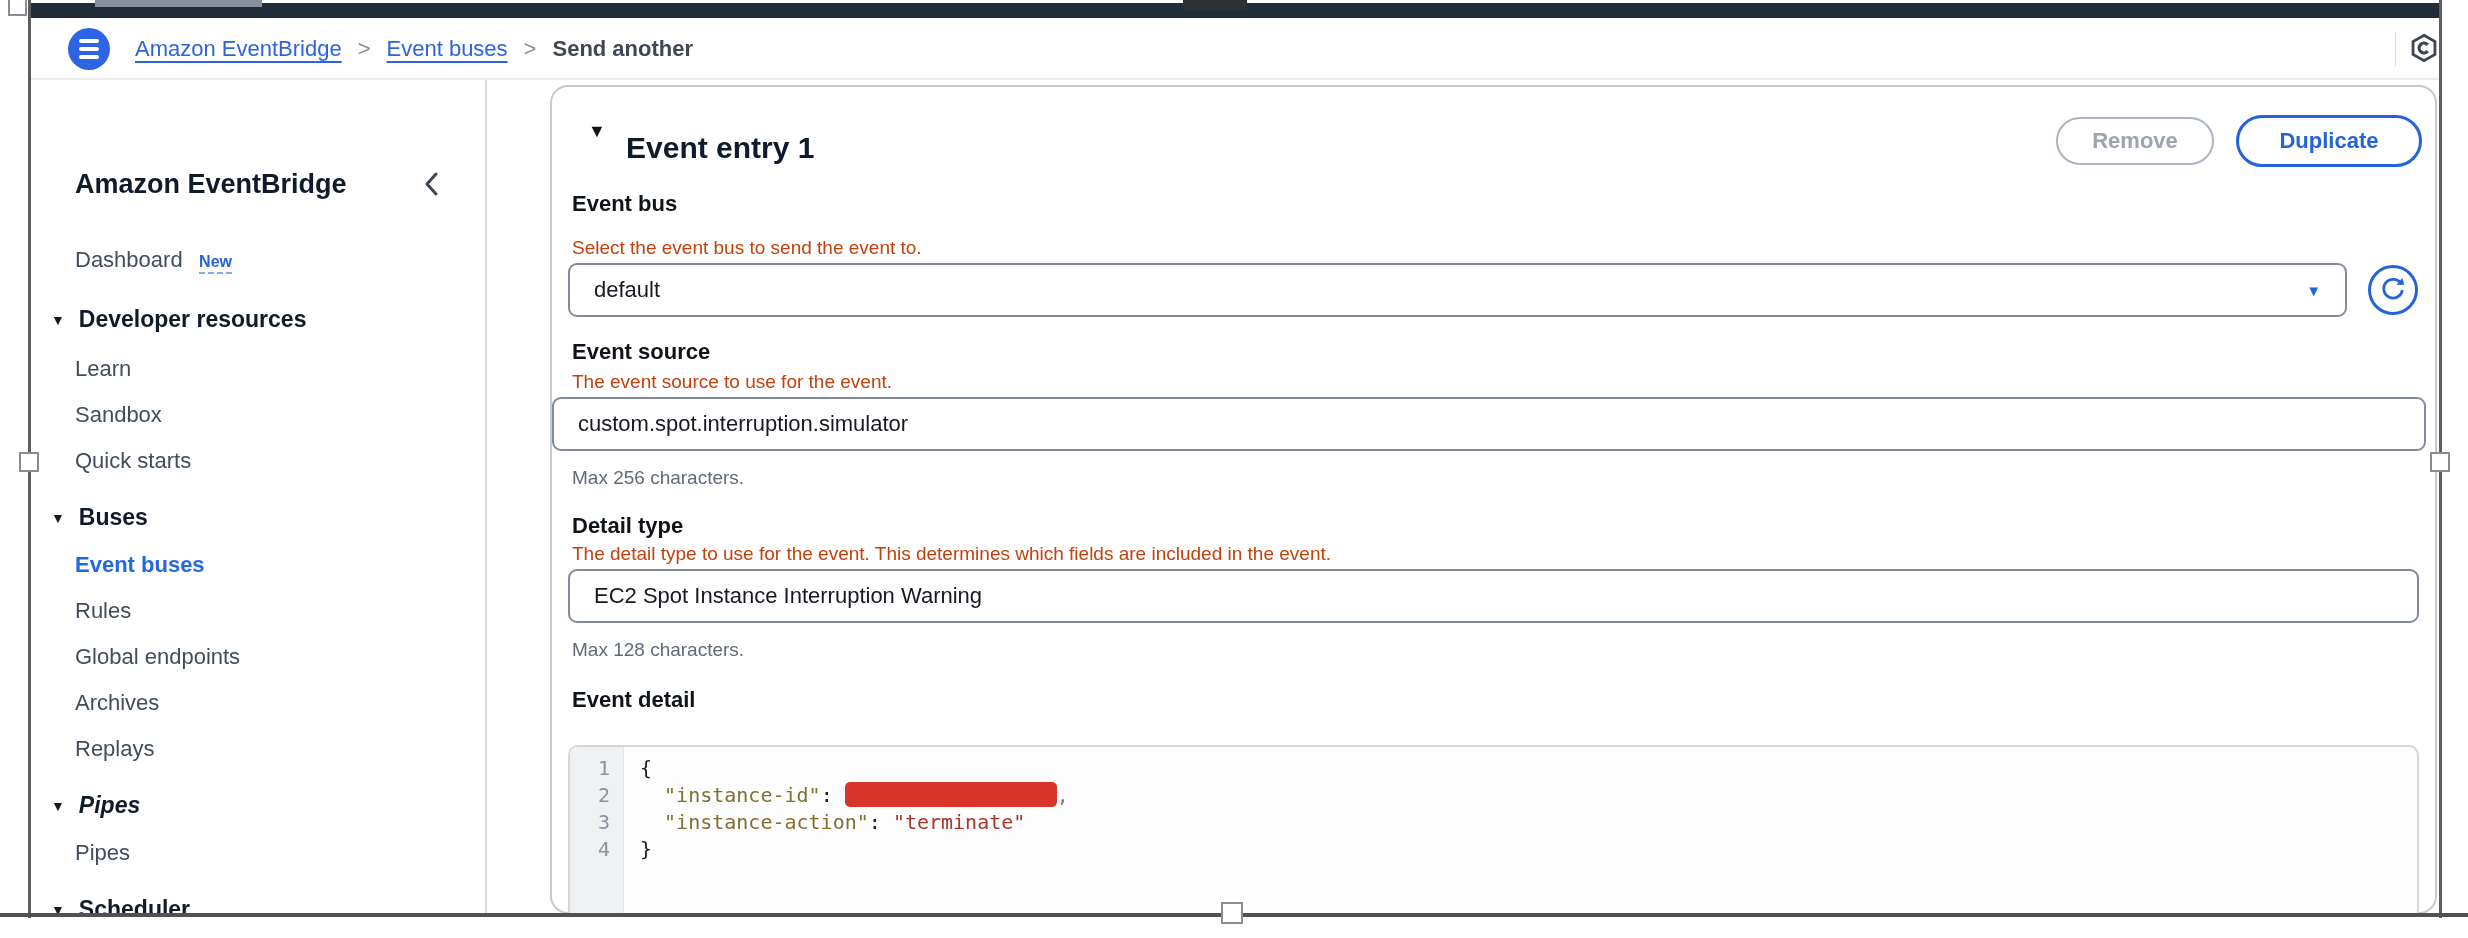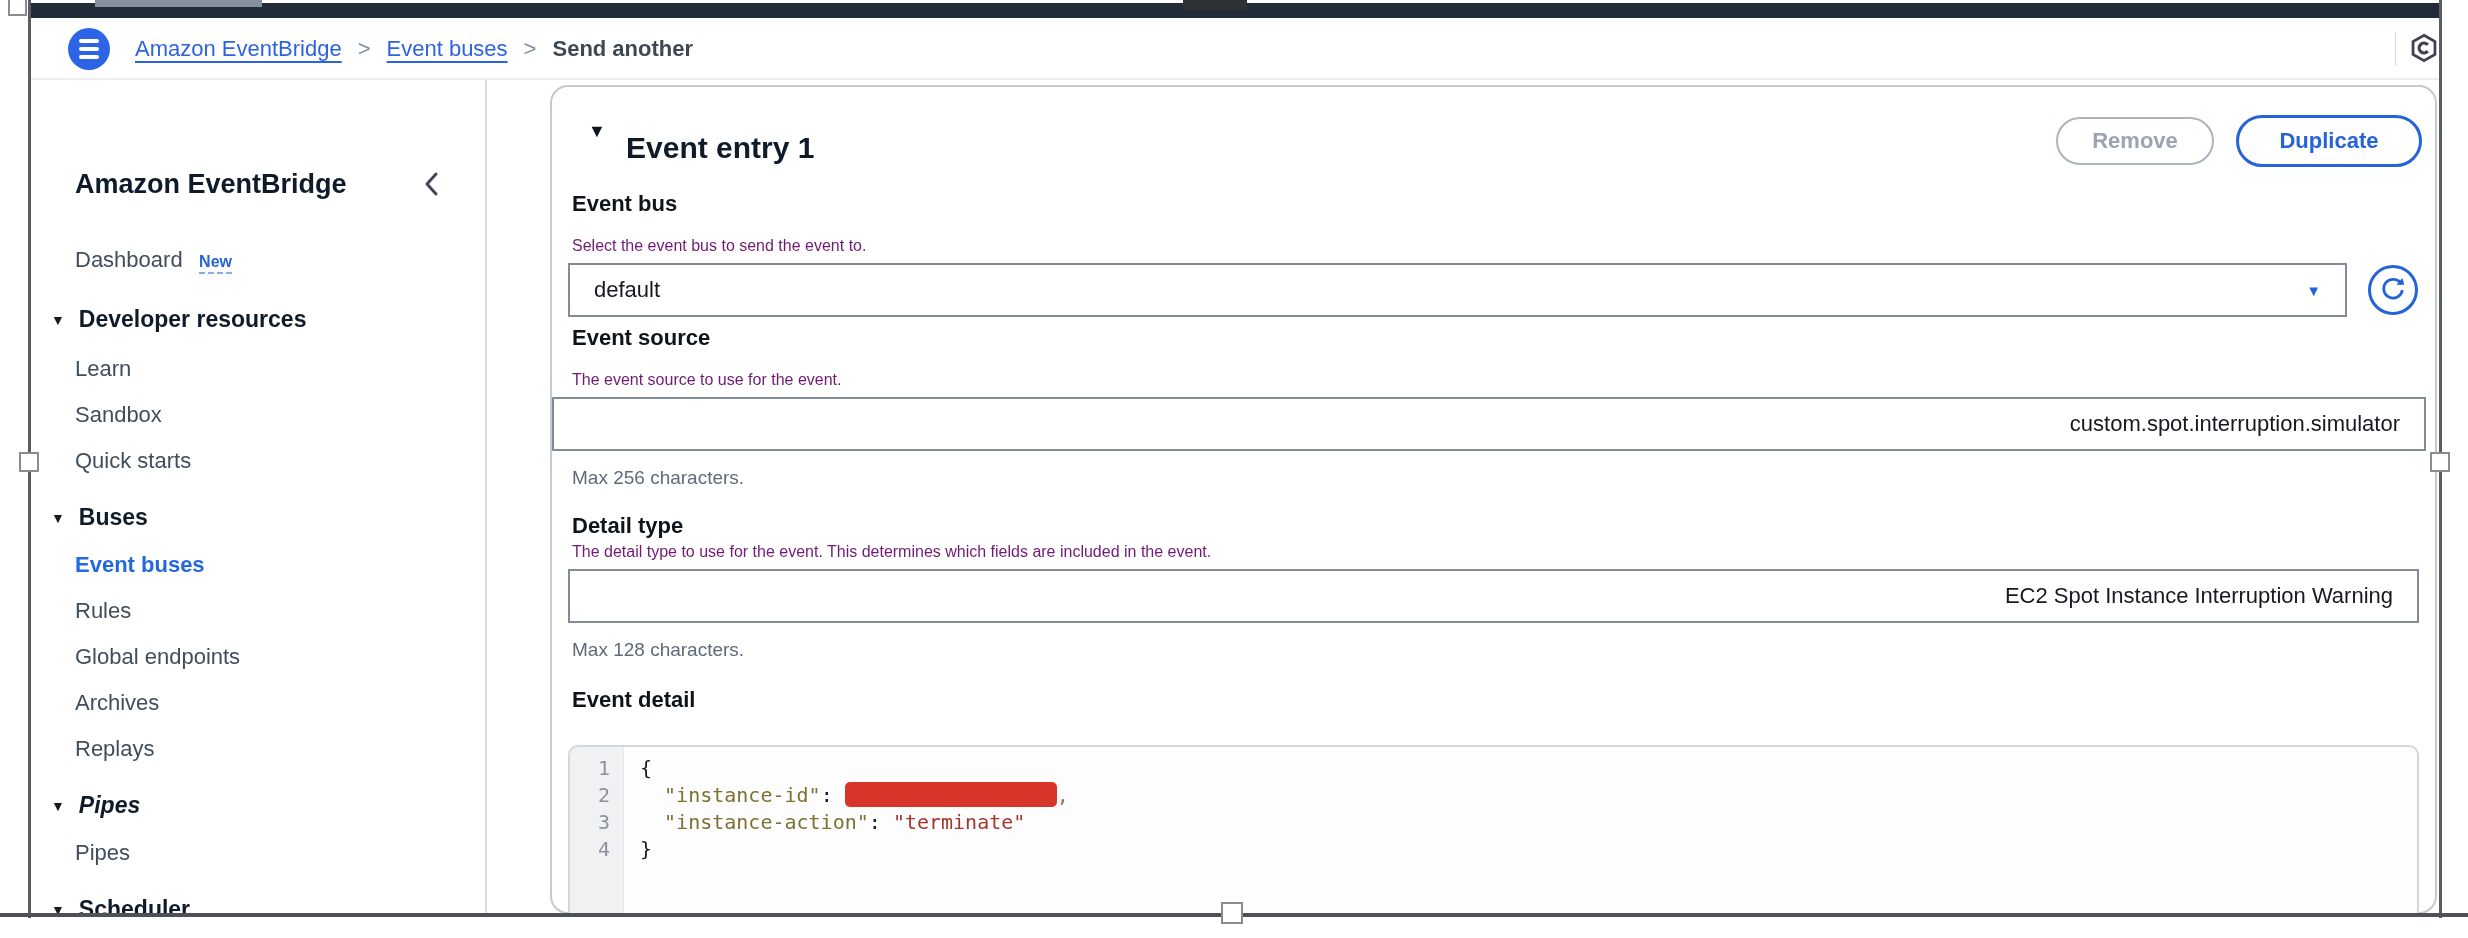--- a/index.html
+++ b/index.html
@@ -49,24 +49,24 @@
   
   .card { position:absolute; left:519px; top:67px; width:1887px; height:829px; background:#ffffff; border:2px solid #c5cad0; border-radius:18px; }
   .card-abs { position:absolute; white-space:nowrap; }
   .panel-tri { left:36px; top:34px; font-size:18px; color:#0f141a; cursor:pointer; }
   .panel-title { left:74px; top:24px; font-size:30px; font-weight:700; color:#0f1b2a;margin-top:20px; }
   .btn { position:absolute; display:flex; align-items:center; justify-content:center; background:#ffffff; border-radius:26px; font-size:22px; font-weight:700; cursor:pointer; }
   .btn-remove { left:1504px; top:30px; width:158px; height:48px; border:2px solid #aab4c0; color:#9aa5b1; }
   .btn-duplicate { left:1684px; top:28px; width:186px; height:52px; border:3px solid #2563d9; color:#2563d9; }
 
   .field-label { font-size:22px; font-weight:700; color:#0f141a; }
-  .field-desc  { font-size:16px; color:#701a75; }
+  .field-desc  { font-size:19px; color:#c2410c; }
   .field-hint  { font-size:19px; color:#5f6b7a; }
 
-  .select-box, .text-input { position:absolute; height:54px; background:#ffffff; border:2px solid #828c98; border-radius:0; font-size:22px; color:#16191f; font-family:"Liberation Sans", sans-serif; padding:12px 24px;text-align:right; }
+  .select-box, .text-input { position:absolute; height:54px; background:#ffffff; border:2px solid #828c98; border-radius:9px; font-size:22px; color:#16191f; font-family:"Liberation Sans", sans-serif; padding:12px 24px; }
   .select-box { left:16px; top:176px; width:1779px; display:flex; align-items:center; cursor:pointer; }
   .select-caret { position:absolute; right:24px; top:17px; font-size:15px; color:#2563d9; }
   .refresh-btn { position:absolute; left:1816px; top:178px; width:50px; height:50px; border-radius:50%; border:3px solid #2563d9; background:#ffffff; display:flex; align-items:center; justify-content:center; cursor:pointer; }
 
   
   .editor { position:absolute; left:16px; top:658px; width:1851px; height:171px; background:#fdfdfd; border:2px solid #d3d7db; border-radius:10px 10px 0 0; overflow:hidden; display:flex; }
   .gutter { width:54px; background:#f0f1f3; border-right:1px solid #e3e5e7; padding:8px 13px 0 0; text-align:right; }
   .gutter div { font-family:"DejaVu Sans Mono", monospace; font-size:20px; line-height:27px; color:#8b929b; }
   .code { padding:8px 0 0 16px; flex:1; }
   .code-line { font-family:"DejaVu Sans Mono", monospace; font-size:20px; line-height:27px; white-space:pre; color:#16191f; }
@@ -164,21 +164,21 @@
         <span>default</span>
         <span class="select-caret">▼</span>
       </div>
       <div class="refresh-btn">
         <svg width="28" height="28" viewBox="0 0 24 24">
           <path d="M19.2 7.2A8 8 0 1 0 20 12" fill="none" stroke="#2563d9" stroke-width="2.4"></path>
           <polygon points="14.8,7.6 21.6,7.6 20.2,1.8" fill="#2563d9"></polygon>
         </svg>
       </div>
 
-      <div class="card-abs field-label" style="left:20px; top:238px;">Event source</div>
+      <div class="card-abs field-label" style="left:20px; top:252px;">Event source</div>
       <div class="card-abs field-desc" style="left:20px; top:284px;">The event source to use for the event.</div>
       <input class="text-input" style="left: 0; top: 310px; width: 1874px;" readonly="" value="custom.spot.interruption.simulator">
       <div class="card-abs field-hint" style="left:20px; top:380px;">Max 256 characters.</div>
 
       <div class="card-abs field-label" style="left:20px; top:426px;">Detail type</div>
       <div class="card-abs field-desc" style="left:20px; top:456px;">The detail type to use for the event. This determines which fields are included in the event.</div>
       <input class="text-input" style="left: 16px; top: 482px; width: 1851px;" readonly="" value="EC2 Spot Instance Interruption Warning">
       <div class="card-abs field-hint" style="left:20px; top:552px;">Max 128 characters.</div>
 
       <div class="card-abs field-label" style="left:20px; top:600px;">Event detail</div>

